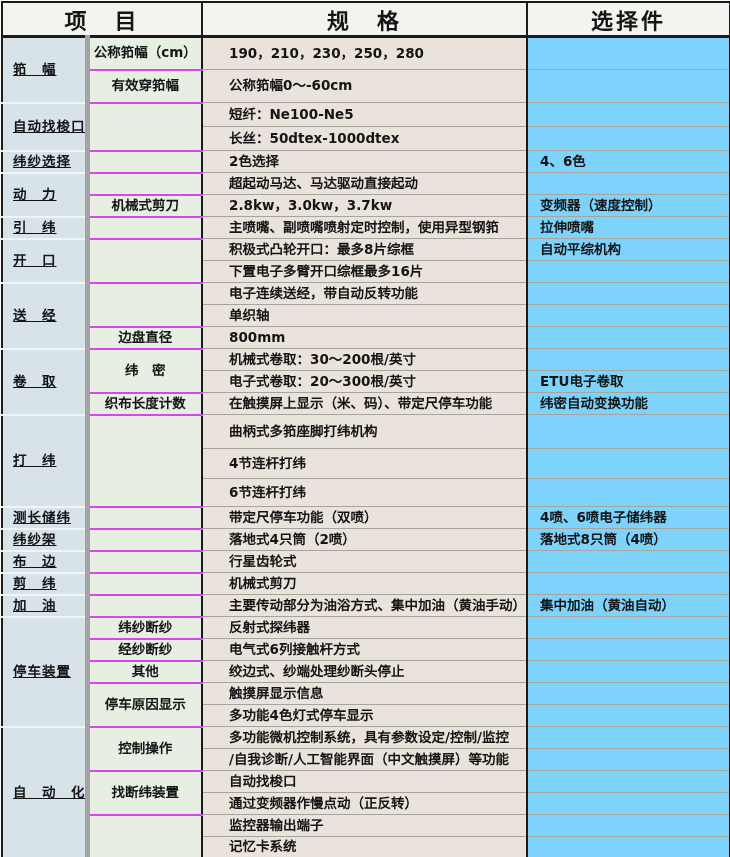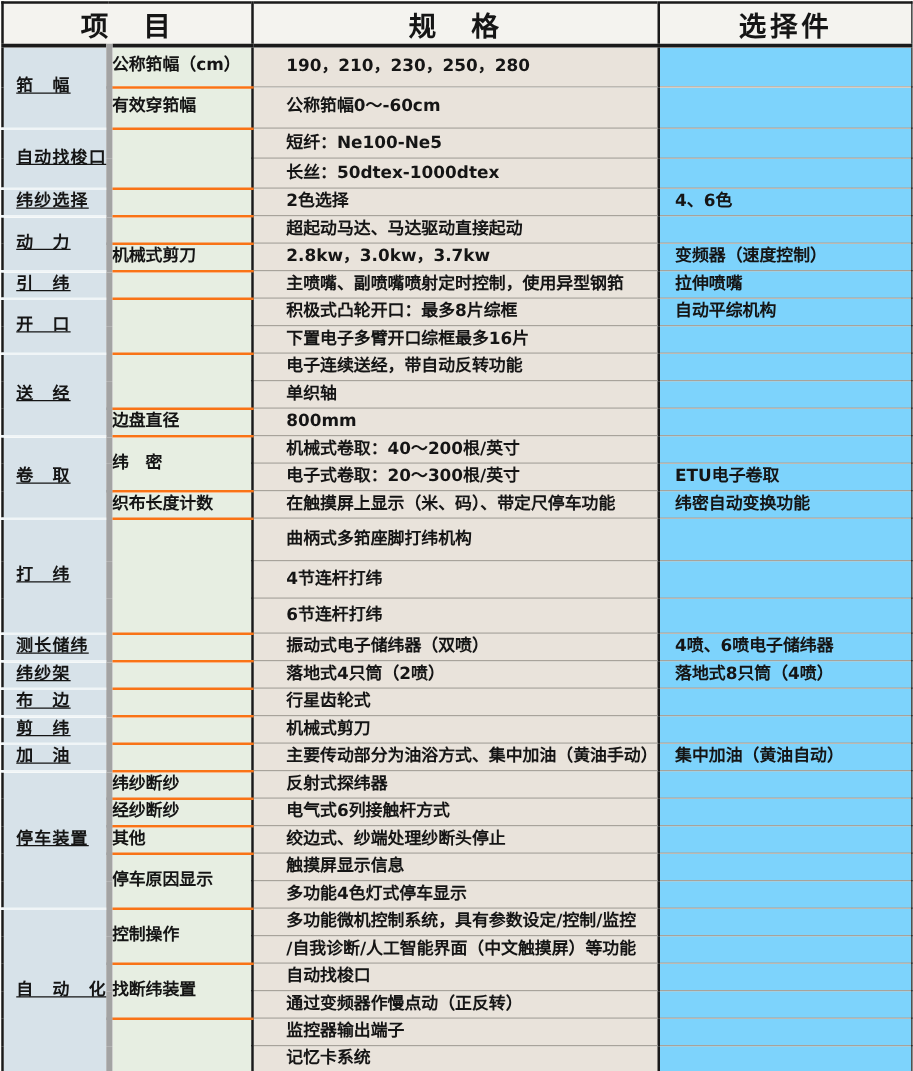--- a/index.html
+++ b/index.html
@@ -56,21 +56,22 @@
     background: #d7e2e9;
     border-right: 5px solid #a3a3a3;
     border-bottom: 2px solid #f0f5f7;
     padding-left: 10px;
     letter-spacing: 1px;
     text-decoration: underline;
   }
   td.sub {
     background: #e7eee2;
     border-right: 2px solid #1a1a1a;
-    border-bottom: 2px solid #f97316;
+    border-bottom: 2px solid #d946ef;
+    text-align: center;
   }
   td.spec {
     background: #e9e3db;
     border-right: 2px solid #1a1a1a;
     border-bottom: 1px solid #a8a39b;
     padding-left: 26px;
   }
   td.opt {
     background: #7dd3fc;
     border-bottom: 1px solid #a8a39b;
@@ -161,21 +162,21 @@
       <td class="opt"></td>
     </tr>
     <tr style="height:22px">
       <td class="sub">边盘直径</td>
       <td class="spec">800mm</td>
       <td class="opt"></td>
     </tr>
     <tr style="height:22px">
       <td class="cat" rowspan="3">卷　取</td>
       <td class="sub" rowspan="2">纬　密</td>
-      <td class="spec">机械式卷取：40～200根/英寸</td>
+      <td class="spec">机械式卷取：30～200根/英寸</td>
       <td class="opt"></td>
     </tr>
     <tr style="height:22px">
       <td class="spec">电子式卷取：20～300根/英寸</td>
       <td class="opt">ETU电子卷取</td>
     </tr>
     <tr style="height:22px">
       <td class="sub">织布长度计数</td>
       <td class="spec">在触摸屏上显示（米、码）、带定尺停车功能</td>
       <td class="opt">纬密自动变换功能</td>
@@ -190,21 +191,21 @@
       <td class="spec">4节连杆打纬</td>
       <td class="opt"></td>
     </tr>
     <tr style="height:28px">
       <td class="spec">6节连杆打纬</td>
       <td class="opt"></td>
     </tr>
     <tr style="height:22px">
       <td class="cat">测长储纬</td>
       <td class="sub"></td>
-      <td class="spec">振动式电子储纬器（双喷）</td>
+      <td class="spec">带定尺停车功能（双喷）</td>
       <td class="opt">4喷、6喷电子储纬器</td>
     </tr>
     <tr style="height:22px">
       <td class="cat">纬纱架</td>
       <td class="sub"></td>
       <td class="spec">落地式4只筒（2喷）</td>
       <td class="opt">落地式8只筒（4喷）</td>
     </tr>
     <tr style="height:22px">
       <td class="cat">布　边</td>

